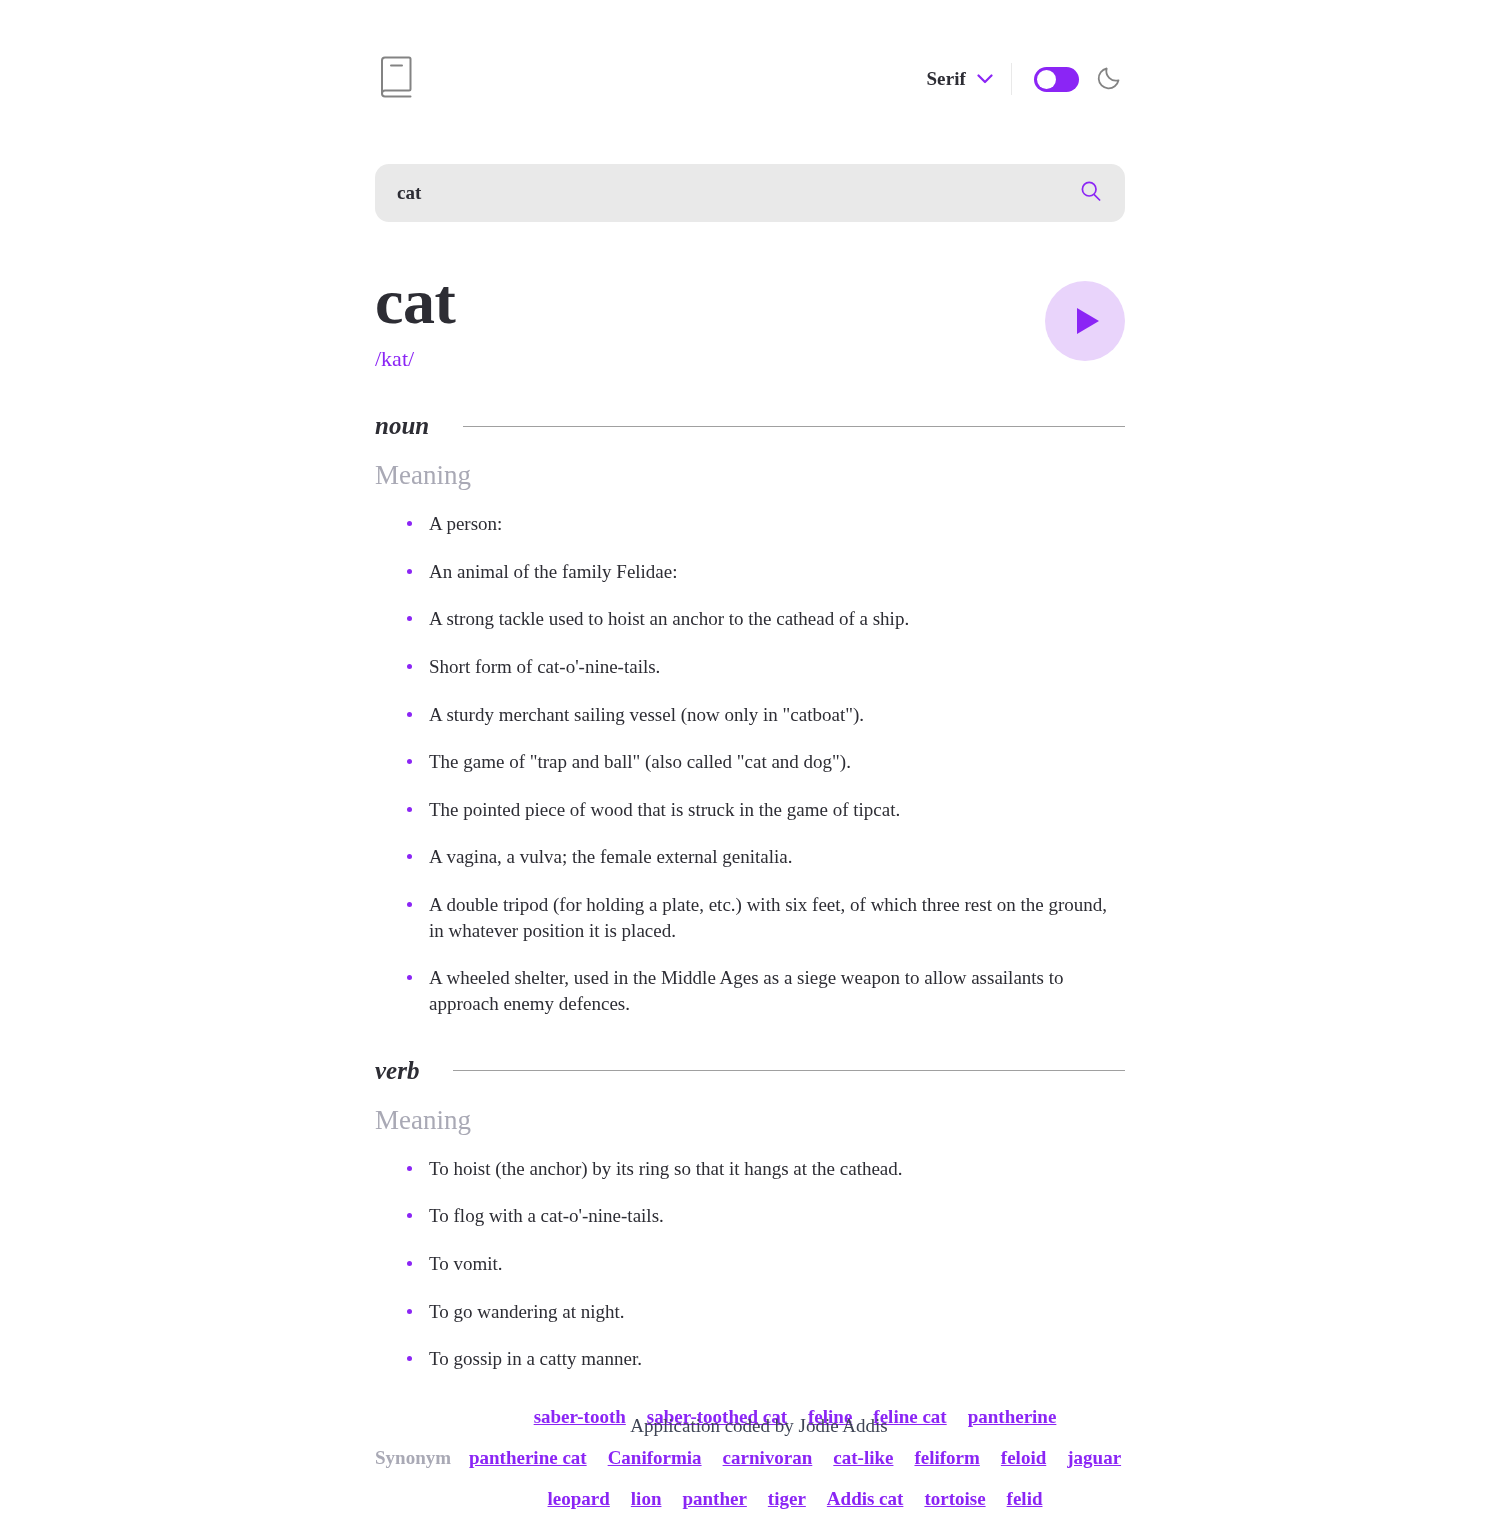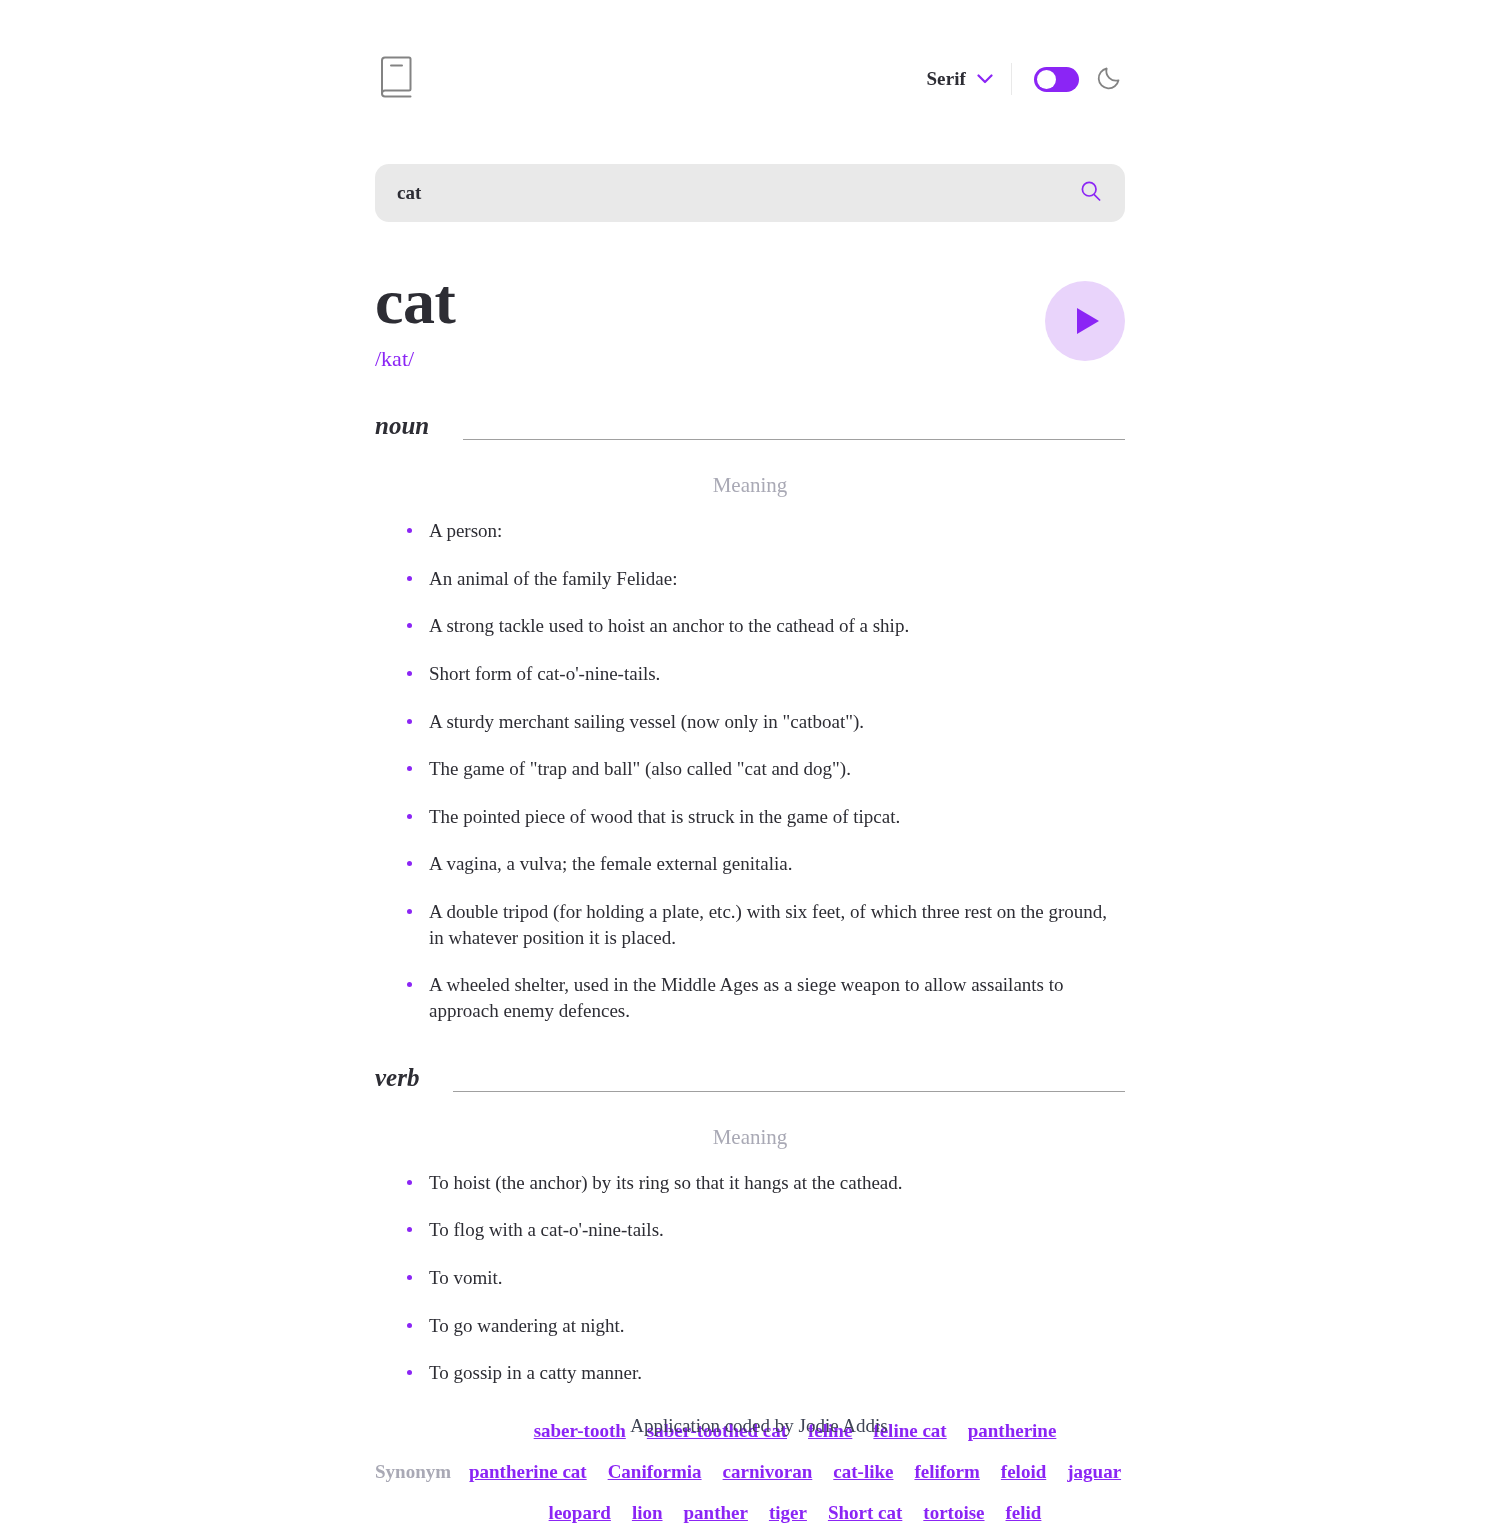--- a/index.html
+++ b/index.html
@@ -132,40 +132,39 @@
     height: 0;
     border-top: 13px solid transparent;
     border-bottom: 13px solid transparent;
     border-left: 22px solid #8b25f5;
     margin-left: 5px;
   }
 
   
   .pos-row {
     display: flex;
-    align-items: flex-end;
+    align-items: center;
     gap: 34px;
     margin-top: 40px;
   }
   .pos-label {
     font-size: 25px;
     font-weight: 700;
     font-style: italic;
     color: #2d2d34;
   }
   .pos-rule {
     flex: 1;
     height: 1px;
     background: #a0a0a0;
   }
   .meaning-label {
-    margin-top: 33px;
-    font-size: 21px;
+    margin-top: 20px;
+    font-size: 27px;
     color: #a9a9b5;
-    text-align: center;
   }
   .def-list {
     margin-top: 20px;
     padding-left: 32px;
     list-style: none;
   }
   .def-item {
     position: relative;
     font-size: 19px;
     line-height: 1.35;
@@ -334,21 +333,21 @@
         <span class="synonym-link">Caniformia</span>
         <span class="synonym-link">carnivoran</span>
         <span class="synonym-link">cat-like</span>
         <span class="synonym-link">feliform</span>
         <span class="synonym-link">feloid</span>
         <span class="synonym-link">jaguar</span>
         <span class="synonym-link">leopard</span>
         <span class="synonym-link">lion</span>
         <span class="synonym-link">panther</span>
         <span class="synonym-link">tiger</span>
-        <span class="synonym-link">Short cat</span>
+        <span class="synonym-link">Addis cat</span>
         <span class="synonym-link">tortoise</span>
         <span class="synonym-link">felid</span>
       </div>
   </div>
 
   <div class="footer">Application coded by Jodie Addis</div>
 
 </div>
 
 </body></html>

